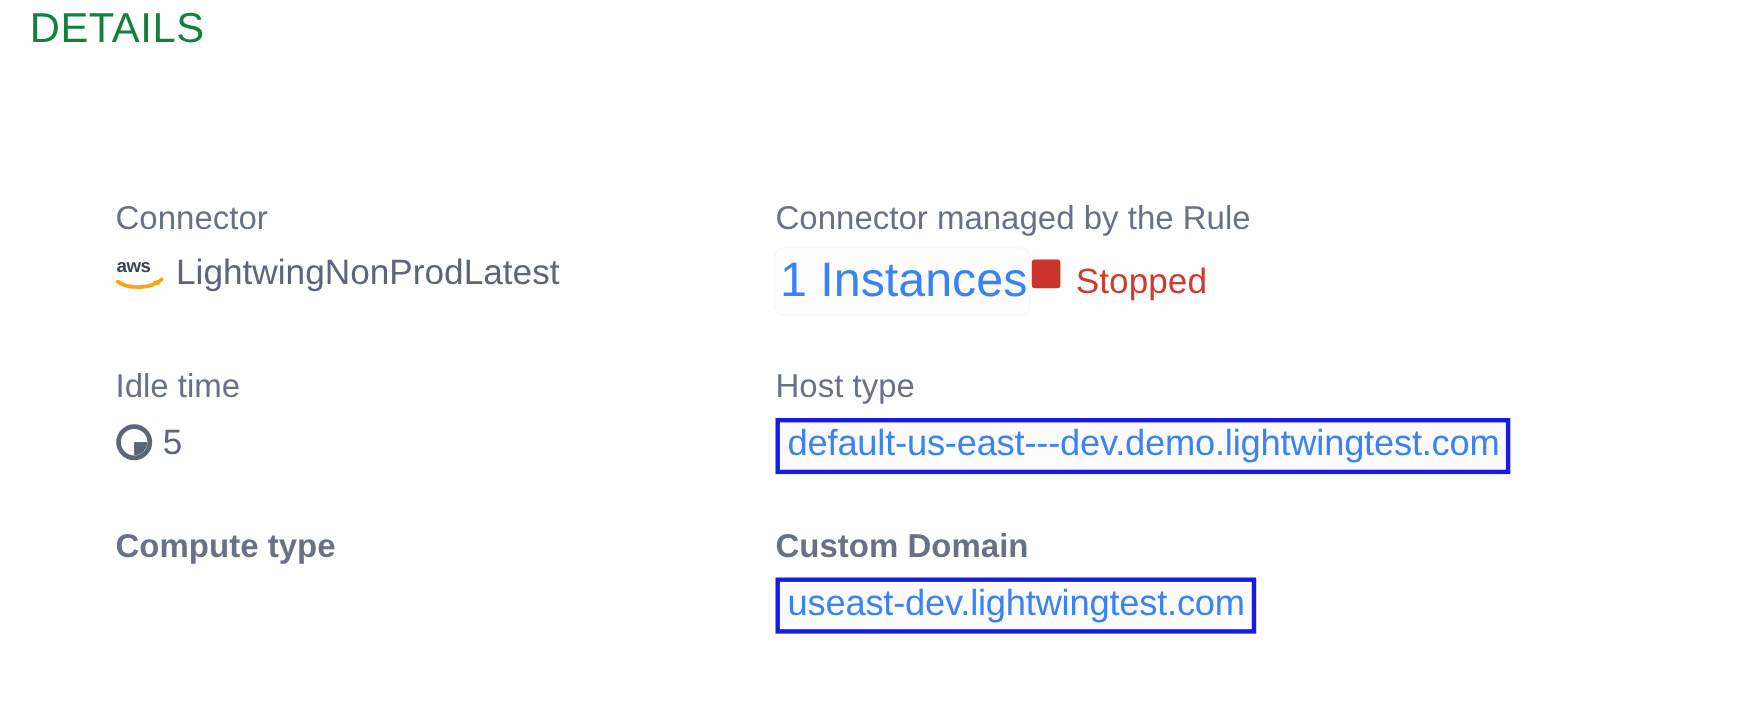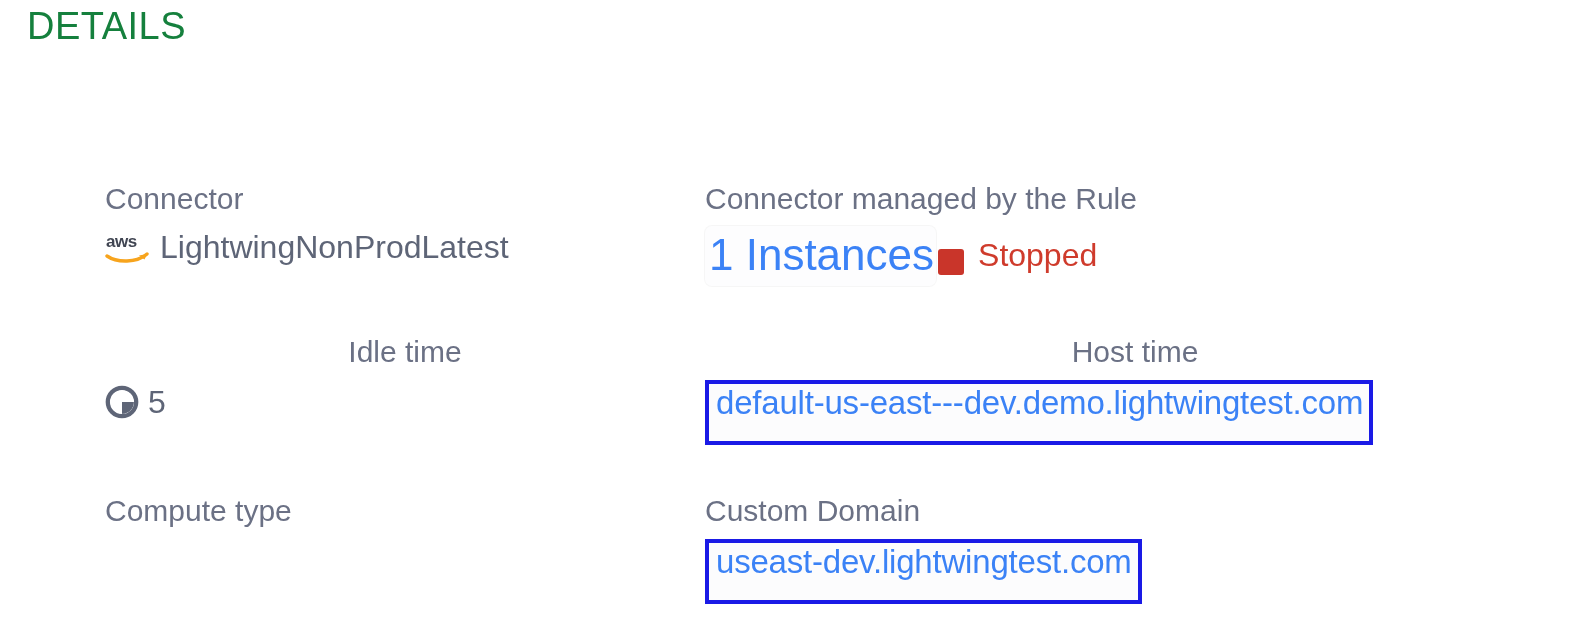--- a/index.html
+++ b/index.html
@@ -110,21 +110,21 @@
     border-radius: 7px;
     padding: 6px 2px 8px 4px;
     box-shadow: 0 0 0 1px rgba(0,0,0,0.035);
     text-decoration: none;
     white-space: nowrap;
     line-height: 1.05;
   }
 
   .status-wrap {
     display: inline-flex;
-    align-items: flex-end;
+    align-items: flex-start;
     margin-left: 2px;
   }
   .status-square {
     width: 26px;
     height: 26px;
     border-radius: 3px;
     background: #c9352a;
     flex: 0 0 26px;
     display: inline-block;
   }
@@ -133,33 +133,33 @@
     color: #cf3b2c;
     font-size: 32px;
     white-space: nowrap;
   }
 
   
   .annot-box {
     display: inline-block;
     border: 4px solid #1a1ae6;
     background: #fcfcfd;
-    padding: 2px 6px 20px 7px;
+    padding: 2px 6px 6px 7px;
     line-height: 1.05;
   }
   .domain-link {
     color: #3b82f6;
     font-size: 33px;
     text-decoration: none;
     white-space: nowrap;
     letter-spacing: -0.2px;
   }
 
-  .row-hostname .field-label { margin-bottom: 10px; text-align: center; }
-  .row-domain  .field-label { margin-bottom: 10px; }
+  .row-hostname .field-label { margin-bottom: 10px; }
+  .row-domain  .field-label { margin-bottom: 10px; font-weight: bold; }
 </style>
 </head>
 <body>
 
 <div class="section-title">DETAILS</div>
 
 <div class="details-grid">
 
   <div class="detail-row row-connector">
 
@@ -203,21 +203,21 @@
             <path d="M17 17 L17 28.5 A11.5 11.5 0 0 1 5.5 17 Z" fill="#ffffff"></path>
             <path d="M17 17 L5.5 17 A11.5 11.5 0 0 1 17 5.5 Z" fill="#ffffff"></path>
             <path d="M17 17 L28.8 17 A11.8 11.8 0 0 1 17 28.8 Z" fill="#5e6577"></path>
           </svg>
         </span>
         <span class="value-text">5</span>
       </div>
     </div>
 
     <div class="col col-right">
-      <div class="field-label">Host time</div>
+      <div class="field-label">Host type</div>
       <div class="field-value">
         <span class="annot-box">
           <a class="domain-link" href="#">default-us-east---dev.demo.lightwingtest.com</a>
         </span>
       </div>
     </div>
 
   </div>
 
   <div class="detail-row row-domain">

